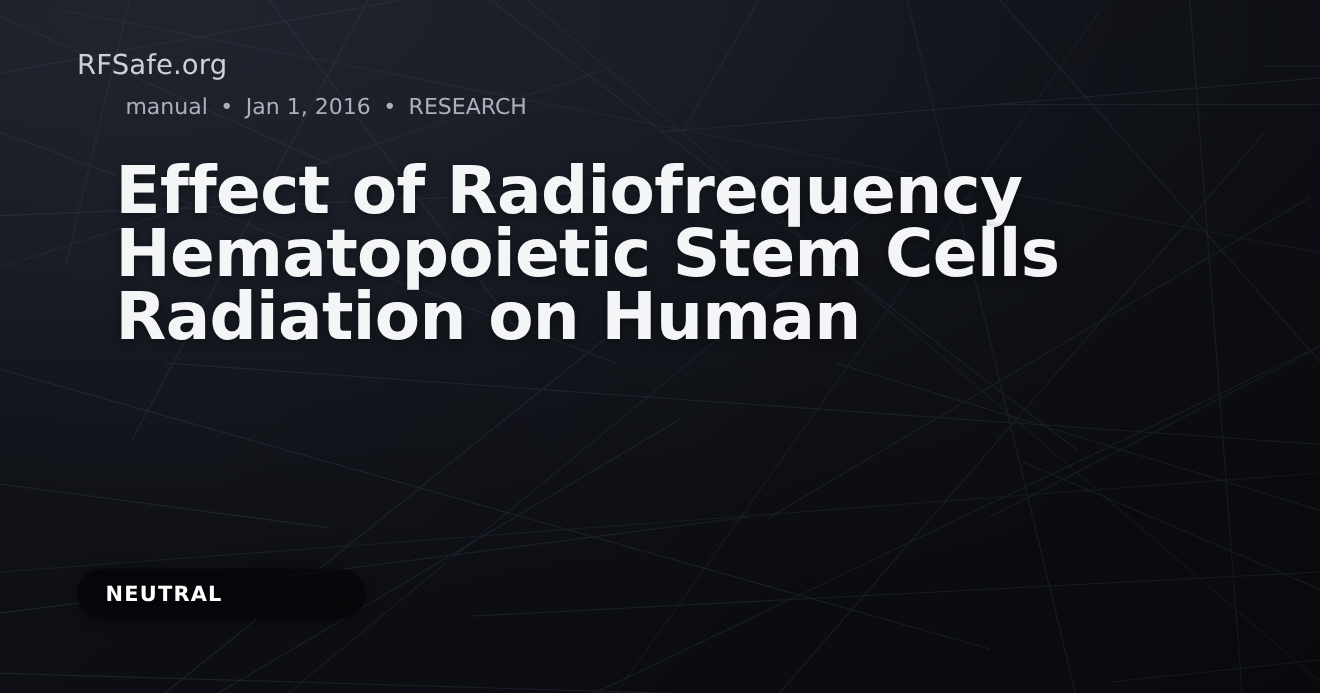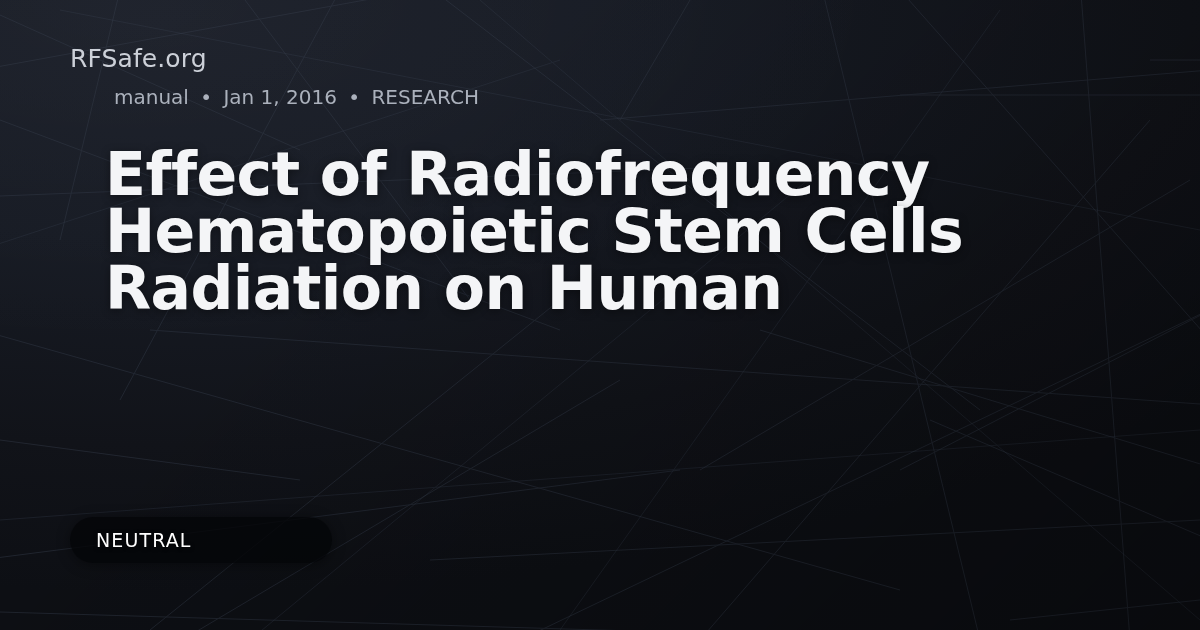--- a/index.html
+++ b/index.html
@@ -86,21 +86,21 @@
     min-width:262px;
     padding:0 26px;
     display:flex;
     align-items:center;
     border-radius:999px;
     background:rgba(4,5,8,0.80);
     box-shadow:0 2px 14px rgba(0,0,0,0.42);
   }
   .badge-label {
     font-size:19px;
-    font-weight:400;
+    font-weight:700;
     letter-spacing:1.1px;
     color:#ffffff;
     white-space:nowrap;
     text-shadow:0 1px 4px rgba(0,0,0,0.6);
   }
 </style>
 </head>
 <body>
 
 <div class="card">

